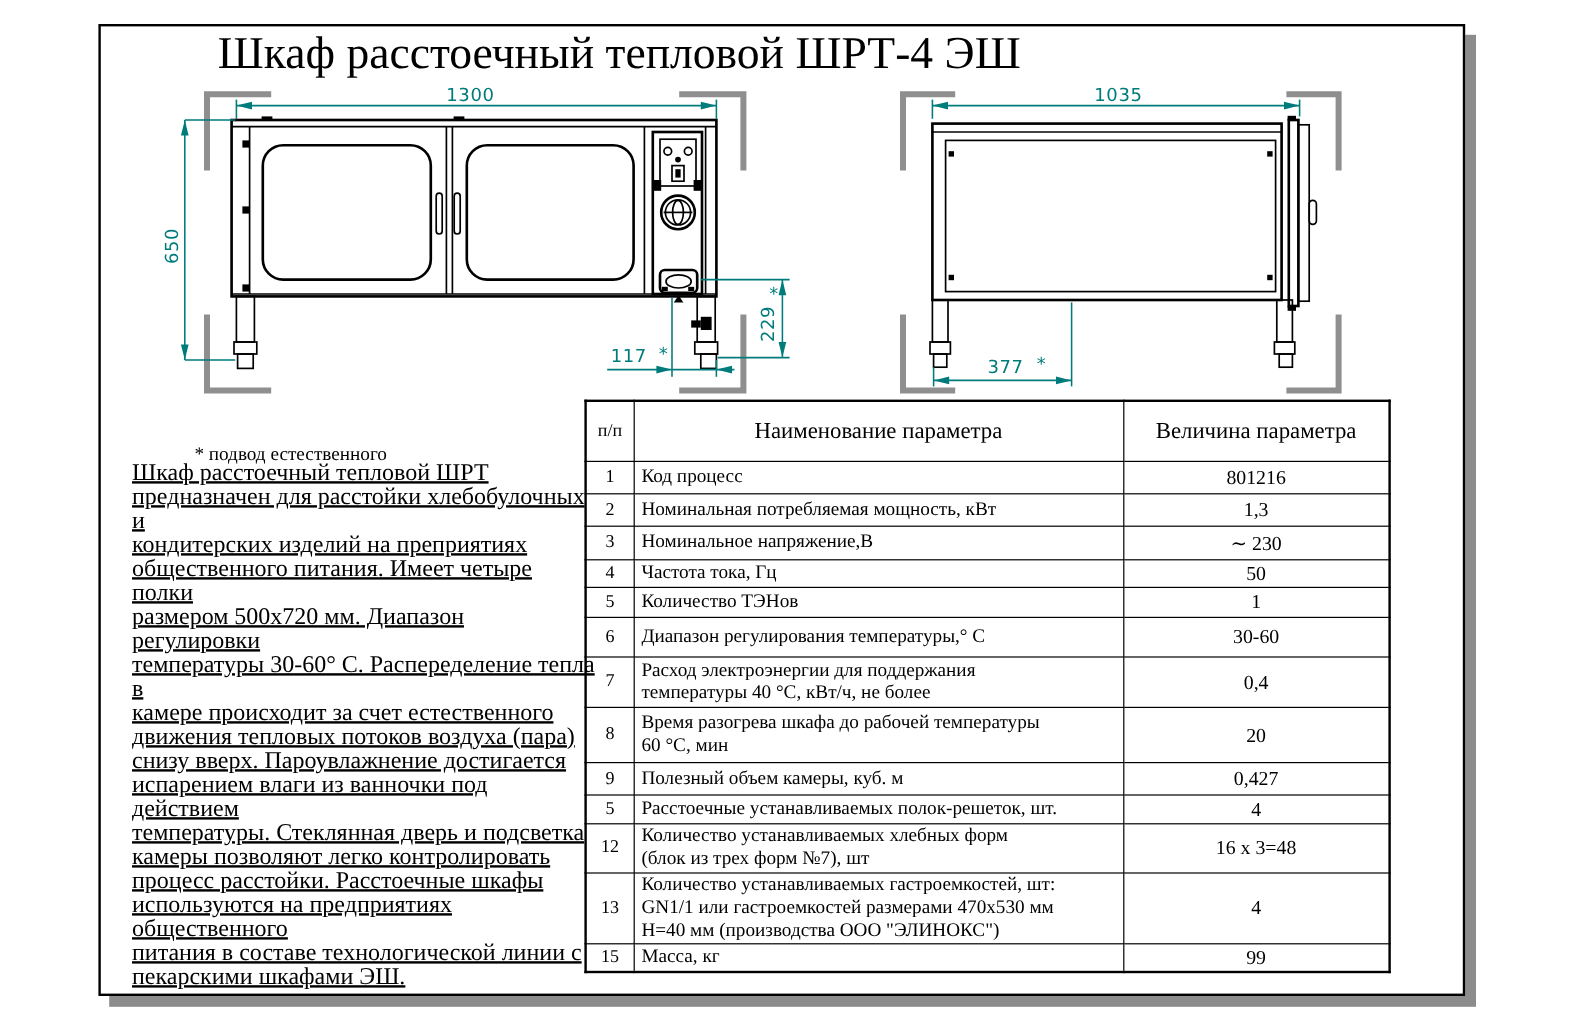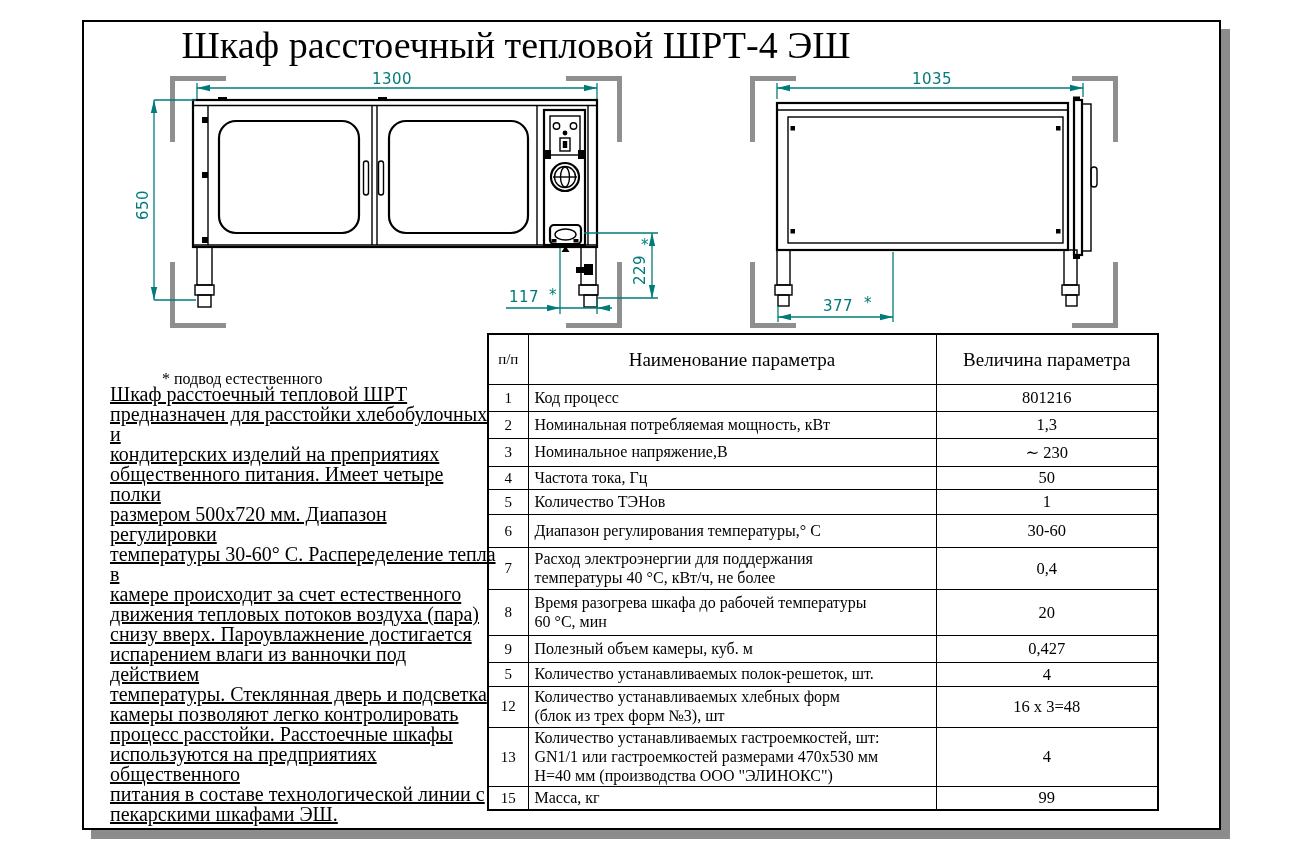--- a/index.html
+++ b/index.html
@@ -269,27 +269,27 @@
 60 °С, мин</td>
       <td class="c-val">20</td>
     </tr>
     <tr style="height:27px">
       <td class="c-num">9</td>
       <td class="c-name">Полезный объем камеры, куб. м</td>
       <td class="c-val">0,427</td>
     </tr>
     <tr style="height:24px">
       <td class="c-num">5</td>
-      <td class="c-name">Количество устанавливаемых полок-решеток, шт.</td>
+      <td class="c-name">Расстоечные устанавливаемых полок-решеток, шт.</td>
       <td class="c-val">4</td>
     </tr>
     <tr style="height:40px">
       <td class="c-num">12</td>
       <td class="c-name">Количество устанавливаемых хлебных форм
-(блок из трех форм №3), шт</td>
+(блок из трех форм №7), шт</td>
       <td class="c-val">16 х 3=48</td>
     </tr>
     <tr style="height:57px">
       <td class="c-num">13</td>
       <td class="c-name">Количество устанавливаемых гастроемкостей, шт:
 GN1/1 или гастроемкостей размерами 470x530 мм
 Н=40 мм (производства ООО "ЭЛИНОКС")</td>
       <td class="c-val">4</td>
     </tr>
     <tr style="height:23px">

